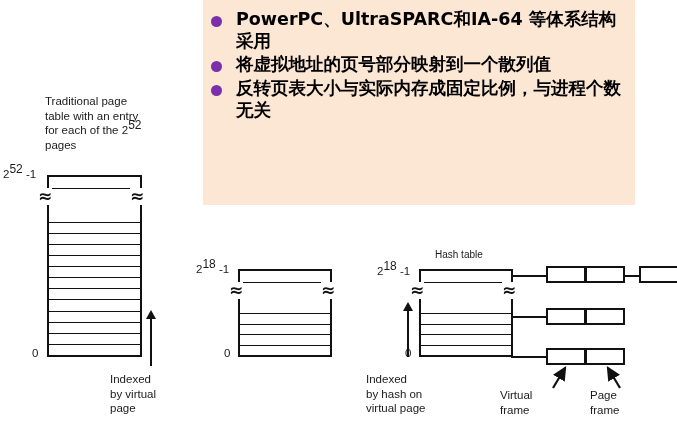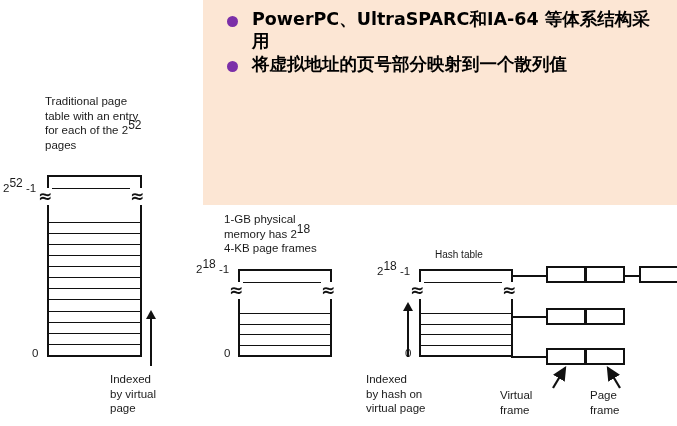--- a/index.html
+++ b/index.html
@@ -20,25 +20,25 @@
     left: 0; top: 0;
     width: 677px;
     height: 426px;
   }
 
   
   #bullet-panel {
     position: absolute;
     left: 203px;
     top: 0px;
-    width: 474px;
+    width: 432px;
     height: 205px;
     background: #fce6d4;
     box-sizing: border-box;
-    padding: 8px 10px 4px 24px;
+    padding: 8px 10px 4px 8px;
   }
   .bullet-row {
     display: flex;
     align-items: flex-start;
     margin-bottom: 1px;
   }
   .bullet-dot {
     width: 11px;
     height: 11px;
     border-radius: 50%;
@@ -139,29 +139,33 @@
       <span class="bullet-dot"></span>
       <span class="bullet-text">PowerPC、UltraSPARC和IA-64 等体系结构采用</span>
     </div>
 
     <div class="bullet-row">
       <span class="bullet-dot"></span>
       <span class="bullet-text">将虚拟地址的页号部分映射到一个散列值</span>
     </div>
 
 
+    <div class="bullet-row">
+      <span class="bullet-dot"></span>
+      <span class="bullet-text">反转页表大小与实际内存成固定比例，与进程个数无关</span>
+    </div>
 
   </div>
 
   <div class="dlabel" style="left:33px; top:94px; width:150px;margin-left:12px;"><span>Traditional page
 table with an entry
 for each of the 2</span><span class="sup">52</span><span>
 pages</span></div>
 
-  <div class="dlabel" style="left:3px; top:181px;"><span>2</span><span class="sup">52</span><span> -1</span></div>
+  <div class="dlabel" style="left:3px; top:167px;"><span>2</span><span class="sup">52</span><span> -1</span></div>
 
   <div class="dlabel" style="left:32px; top:346px;"><span>0</span></div>
 
   <div class="tablebox" id="left-table" style="left:47px; top:175px; width:95px; height:182px;">
       <div class="rowline" style="top: 11px;"></div>
       <div class="rowline" style="top: 45px;"></div>
       <div class="rowline" style="top: 56px;"></div>
       <div class="rowline" style="top: 67px;"></div>
       <div class="rowline" style="top: 78px;"></div>
       <div class="rowline" style="top: 89px;"></div>
@@ -177,23 +181,20 @@
   <div class="breakband" style="left:49px; top:192px; width:91px; height:17px;"></div>
   <div class="squiggle" style="left:38px; top:188px;">≈</div>
   <div class="squiggle" style="left:130px; top:188px;">≈</div>
 
   <div class="arrow-shaft" style="left:150px; top:318px; height:48px;"></div>
   <div class="arrow-head" style="left:146px; top:310px;"></div>
   <div class="dlabel center" style="left:110px; top:372px; width:84px;"><span>Indexed
 by virtual
 page</span></div>
 
-  <div class="dlabel" style="left:224px; top:212px; width:130px;"><span>1-GB physical</span>
-<span>memory has 2</span><span class="sup">18</span>
-<span>4-KB page frames</span></div>
 
   <div class="dlabel" style="left:196px; top:262px;"><span>2</span><span class="sup">18</span><span> -1</span></div>
 
   <div class="dlabel" style="left:224px; top:346px;"><span>0</span></div>
 
   <div class="tablebox" id="middle-table" style="left:238px; top:269px; width:94px; height:88px;">
       <div class="rowline" style="top: 11px;"></div>
       <div class="rowline" style="top: 42px;"></div>
       <div class="rowline" style="top: 53px;"></div>
       <div class="rowline" style="top: 63px;"></div>

